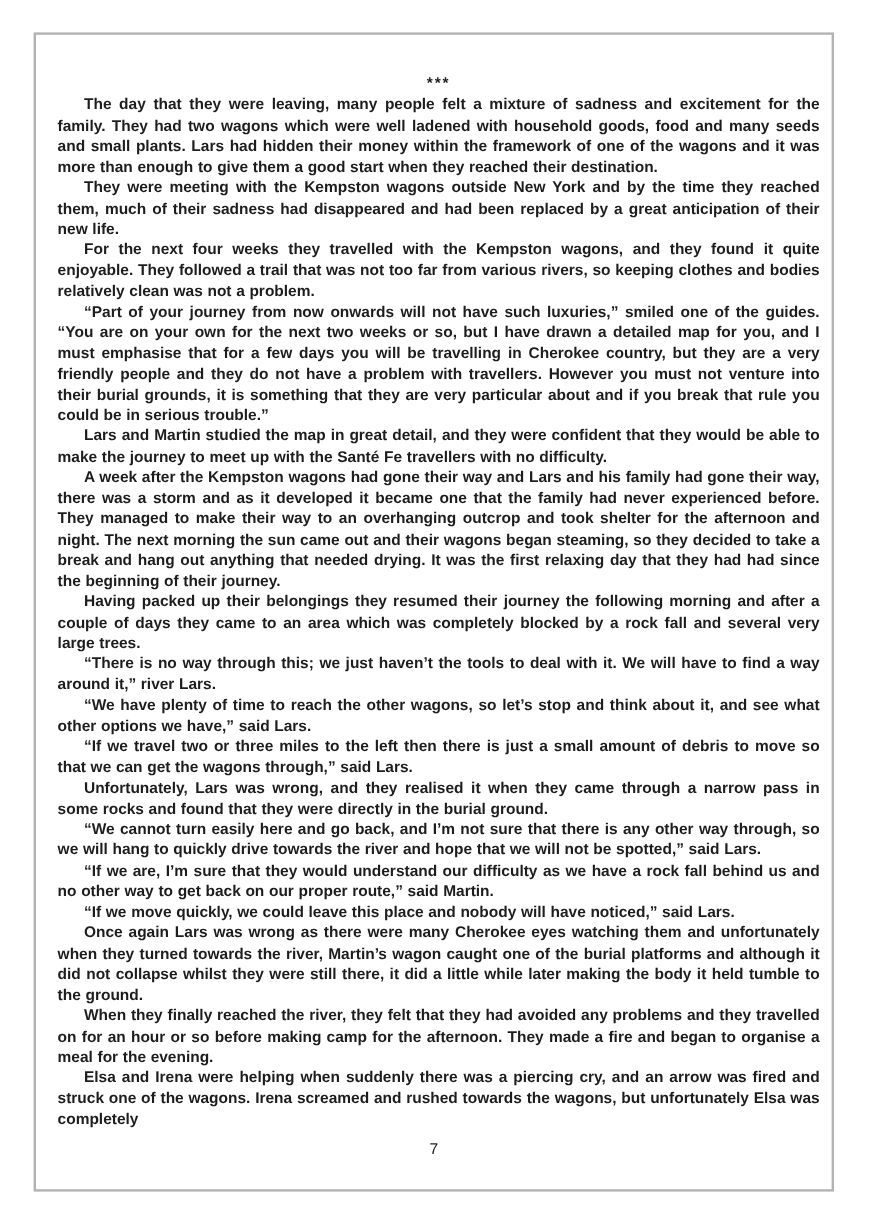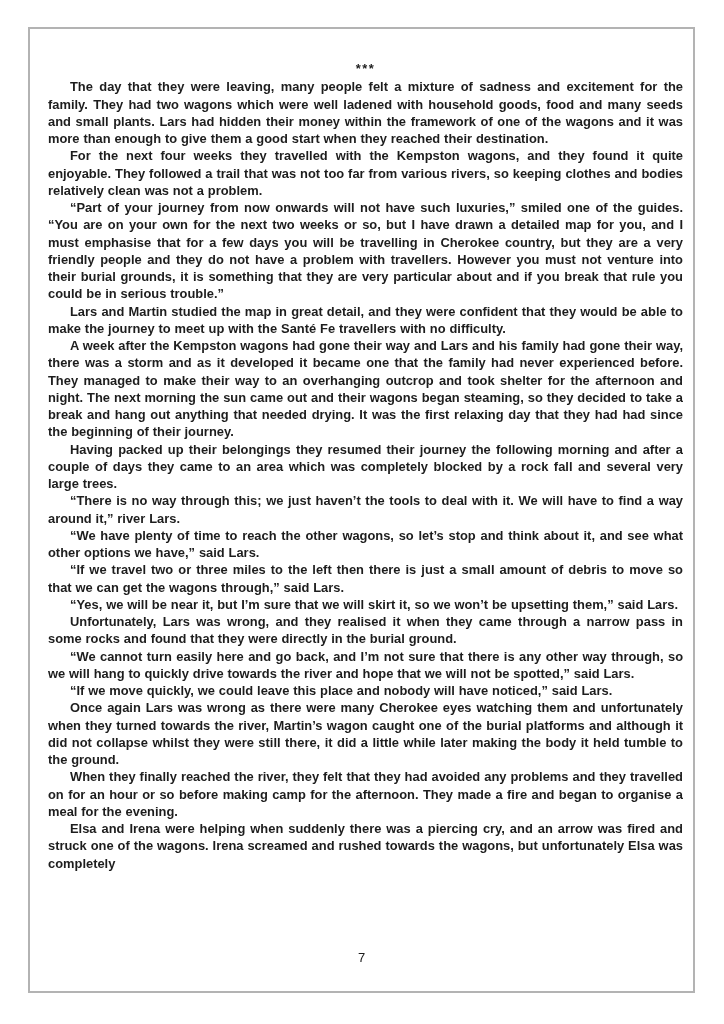--- a/index.html
+++ b/index.html
@@ -63,31 +63,32 @@
   }
 </style>
 </head>
 <body>
 
 <div class="page-frame">
   <div class="content">
     <div class="separator">***</div>
     <div id="paragraphs">
         <p class="para">The day that they were leaving, many people felt a mixture of sadness and excitement for the family. They had two wagons which were well ladened with household goods, food and many seeds and small plants. Lars had hidden their money within the framework of one of the wagons and it was more than enough to give them a good start when they reached their destination.</p>
+        <p class="para">They were meeting with the Kempston wagons outside New York and by the time they reached them, much of their sadness had disappeared and had been replaced by a great anticipation of their new life.</p>
         <p class="para">For the next four weeks they travelled with the Kempston wagons, and they found it quite enjoyable. They followed a trail that was not too far from various rivers, so keeping clothes and bodies relatively clean was not a problem.</p>
         <p class="para">“Part of your journey from now onwards will not have such luxuries,” smiled one of the guides. “You are on your own for the next two weeks or so, but I have drawn a detailed map for you, and I must emphasise that for a few days you will be travelling in Cherokee country, but they are a very friendly people and they do not have a problem with travellers. However you must not venture into their burial grounds, it is something that they are very particular about and if you break that rule you could be in serious trouble.”</p>
         <p class="para">Lars and Martin studied the map in great detail, and they were confident that they would be able to make the journey to meet up with the Santé Fe travellers with no difficulty.</p>
         <p class="para">A week after the Kempston wagons had gone their way and Lars and his family had gone their way, there was a storm and as it developed it became one that the family had never experienced before. They managed to make their way to an overhanging outcrop and took shelter for the afternoon and night. The next morning the sun came out and their wagons began steaming, so they decided to take a break and hang out anything that needed drying. It was the first relaxing day that they had had since the beginning of their journey.</p>
         <p class="para">Having packed up their belongings they resumed their journey the following morning and after a couple of days they came to an area which was completely blocked by a rock fall and several very large trees.</p>
         <p class="para">“There is no way through this; we just haven’t the tools to deal with it. We will have to find a way around it,” river Lars.</p>
         <p class="para">“We have plenty of time to reach the other wagons, so let’s stop and think about it, and see what other options we have,” said Lars.</p>
         <p class="para">“If we travel two or three miles to the left then there is just a small amount of debris to move so that we can get the wagons through,” said Lars.</p>
-        <p class="para">“Yes, we will be near it, but I’m sure that we will skirt it, so we won’t be upsetting them,” said Lars.</p>
         <p class="para">Unfortunately, Lars was wrong, and they realised it when they came through a narrow pass in some rocks and found that they were directly in the burial ground.</p>
         <p class="para">“We cannot turn easily here and go back, and I’m not sure that there is any other way through, so we will hang to quickly drive towards the river and hope that we will not be spotted,” said Lars.</p>
+        <p class="para">“If we are, I’m sure that they would understand our difficulty as we have a rock fall behind us and no other way to get back on our proper route,” said Martin.</p>
         <p class="para">“If we move quickly, we could leave this place and nobody will have noticed,” said Lars.</p>
         <p class="para">Once again Lars was wrong as there were many Cherokee eyes watching them and unfortunately when they turned towards the river, Martin’s wagon caught one of the burial platforms and although it did not collapse whilst they were still there, it did a little while later making the body it held tumble to the ground.</p>
         <p class="para">When they finally reached the river, they felt that they had avoided any problems and they travelled on for an hour or so before making camp for the afternoon. They made a fire and began to organise a meal for the evening.</p>
         <p class="para">Elsa and Irena were helping when suddenly there was a piercing cry, and an arrow was fired and struck one of the wagons. Irena screamed and rushed towards the wagons, but unfortunately Elsa was completely</p>
       </div>
   </div>
   <div class="page-number">7</div>
 </div>
 
 </body></html>

